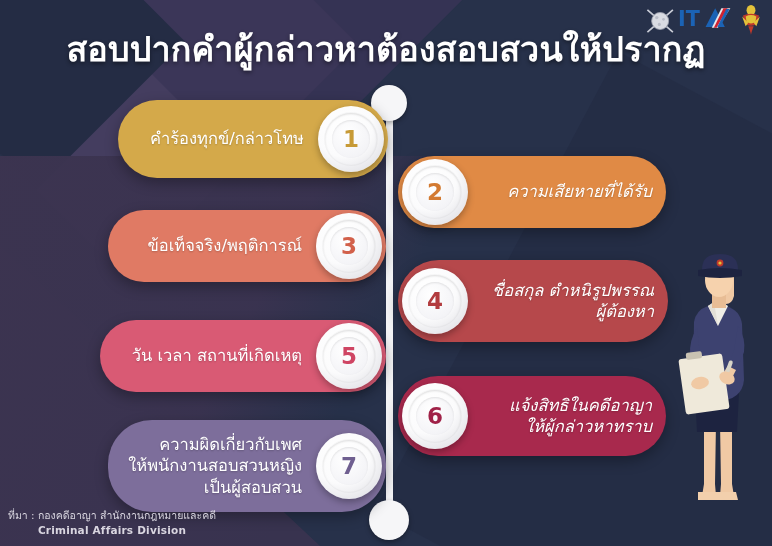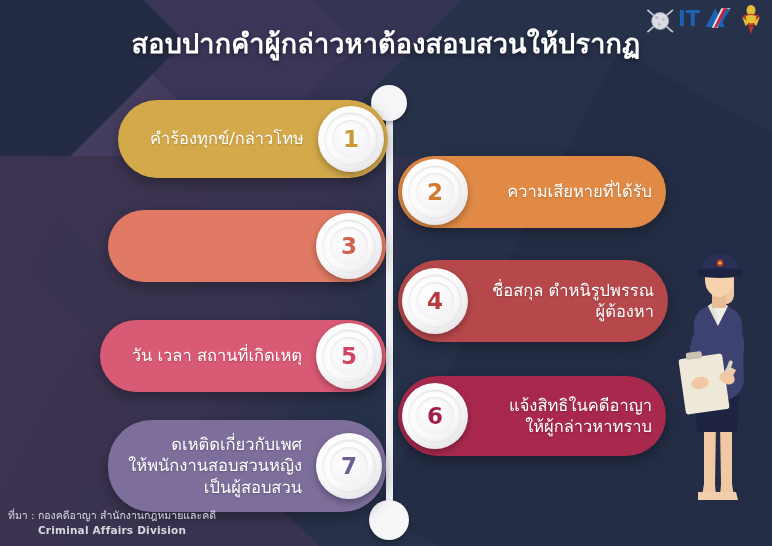--- a/index.html
+++ b/index.html
@@ -84,21 +84,21 @@
   }
 
   
   .title {
     position: absolute;
     left: 0;
     right: 0;
     top: 22px;
     text-align: center;
     color: #ffffff;
-    font-size: 27px;
+    font-size: 34px;
     font-weight: bold;
     letter-spacing: .2px;
     text-shadow: 0 2px 4px rgba(0,0,0,.45);
     white-space: nowrap;
   }
 
   .logos {
     position: absolute;
     right: 10px;
     top: 4px;
@@ -149,21 +149,21 @@
     font-size: 16.5px;
     line-height: 1.28;
     text-align: right;
     padding: 0 14px;
     white-space: pre-line;
     text-shadow: 0 1px 2px rgba(0,0,0,.22);
   }
   .pill.left  .pill-label { order: 1; }
   .pill.left  .badge      { order: 2; }
   .pill.right .badge      { order: 1; }
-  .pill.right .pill-label { order: 2; }
+  .pill.right .pill-label { order: 2; font-style: italic; }
 
   .badge {
     position: relative;
     flex: none;
     width: 66px;
     height: 66px;
     border-radius: 50%;
     background: radial-gradient(circle at 38% 32%, #ffffff 0%, #fbfbfc 48%, #e6e6ea 78%, #d8d8de 100%);
     box-shadow: 0 3px 7px rgba(0,0,0,.30);
     display: flex;
@@ -275,20 +275,21 @@
       <div class="pill right" style="top: 156px; width: 268px; height: 72px; background: rgb(224, 138, 69); left: 398px;">
         <div class="badge">
           <span class="badge-num" style="color: rgb(211, 122, 49);">2</span>
         </div>
         <div class="pill-label" style="flex: 1 1 auto;">ความเสียหายที่ได้รับ</div>
       </div>
       <div class="pill left" style="top: 210px; width: 278px; height: 72px; background: rgb(224, 122, 100); left: 108px;">
         <div class="badge">
           <span class="badge-num" style="color: rgb(210, 96, 74);">3</span>
         </div>
+        <div class="pill-label" style="flex: 1 1 auto;">ข้อเท็จจริง/พฤติการณ์</div>
       </div>
       <div class="pill right" style="top: 260px; width: 270px; height: 82px; background: rgb(182, 72, 75); left: 398px;">
         <div class="badge">
           <span class="badge-num" style="color: rgb(178, 60, 63);">4</span>
         </div>
         <div class="pill-label" style="flex: 1 1 auto;">ชื่อสกุล ตำหนิรูปพรรณ
 ผู้ต้องหา</div>
       </div>
       <div class="pill left" style="top: 320px; width: 286px; height: 72px; background: rgb(217, 90, 116); left: 100px;">
         <div class="badge">
@@ -300,21 +301,21 @@
         <div class="badge">
           <span class="badge-num" style="color: rgb(160, 34, 72);">6</span>
         </div>
         <div class="pill-label" style="flex: 1 1 auto;">แจ้งสิทธิในคดีอาญา
 ให้ผู้กล่าวหาทราบ</div>
       </div>
       <div class="pill left" style="top: 420px; width: 278px; height: 92px; background: rgb(125, 110, 155); left: 108px;">
         <div class="badge">
           <span class="badge-num" style="color: rgb(111, 95, 144);">7</span>
         </div>
-        <div class="pill-label" style="flex: 1 1 auto;">ดเหติดเกี่ยวกับเพศ
+        <div class="pill-label" style="flex: 1 1 auto;">ความผิดเกี่ยวกับเพศ
 ให้พนักงานสอบสวนหญิง
 เป็นผู้สอบสวน</div>
       </div>
     </div>
 
   <svg class="officer" viewBox="0 0 106 262">
 
     <path d="M40 170 L40 232 L38 244 L52 244 L51 232 L52 170 Z" fill="#f0c9a4"></path>
     <path d="M56 170 L57 232 L56 244 L70 244 L68 232 L68 170 Z" fill="#f0c9a4"></path>
 

